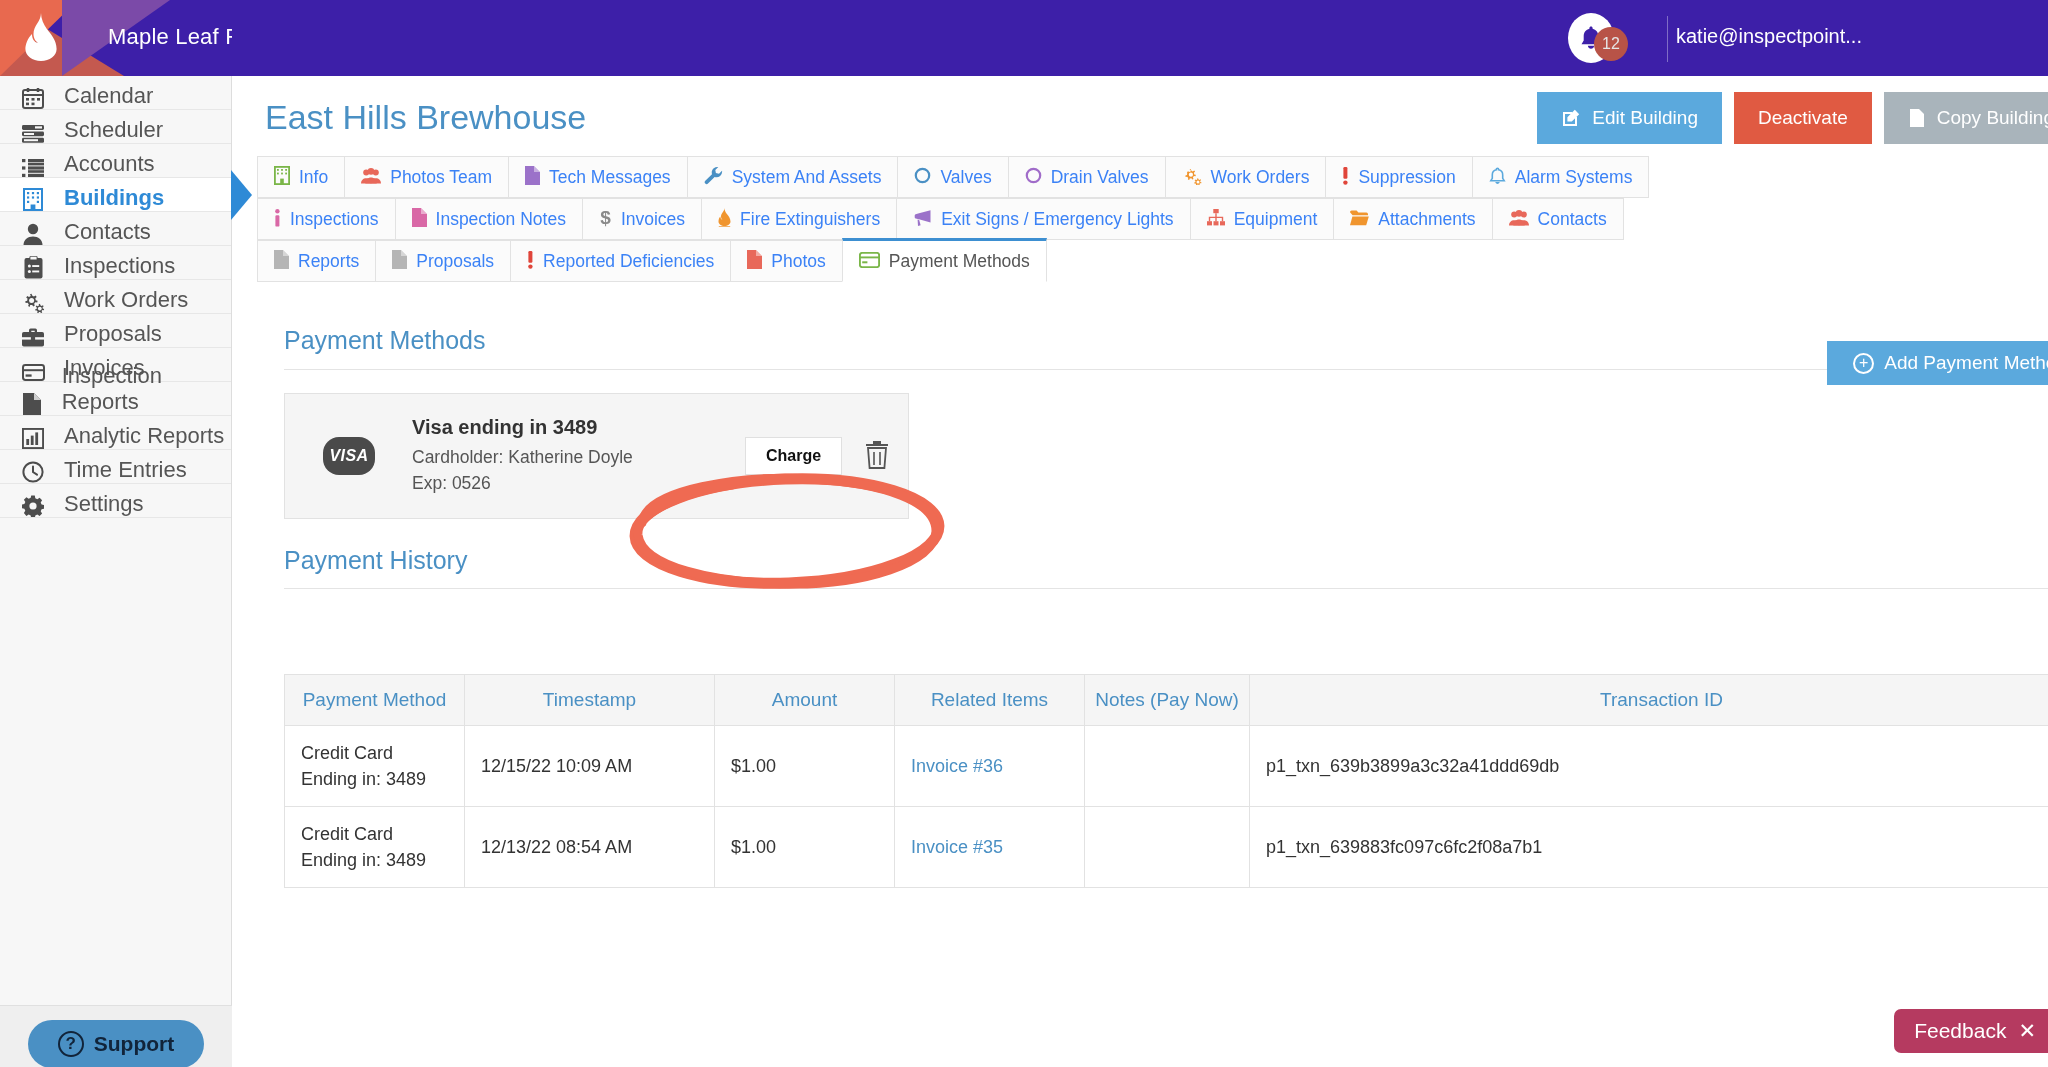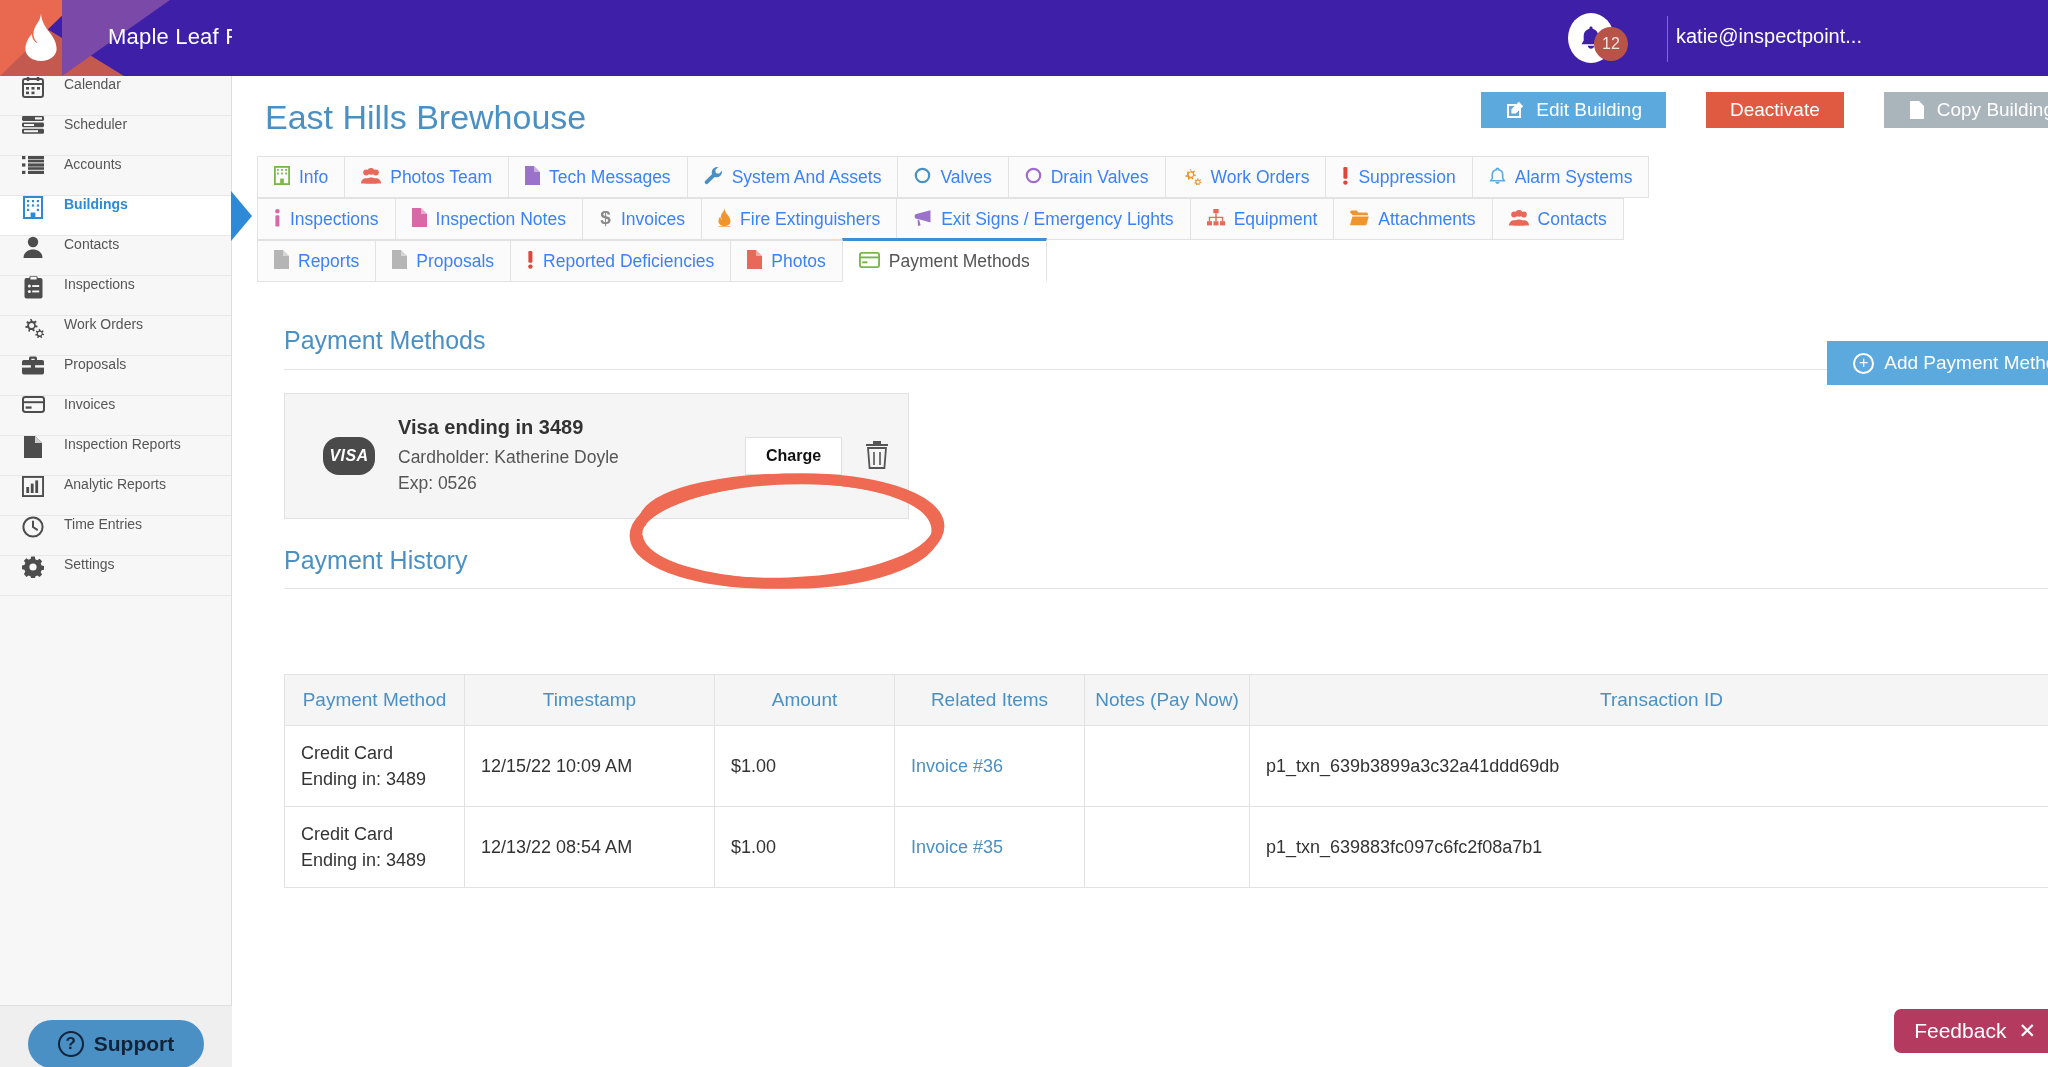--- a/index.html
+++ b/index.html
@@ -65,23 +65,23 @@
     position: absolute; right: 0px; top: 25px; width: 372px;
     color: #fff; font-size: 20px; white-space: nowrap; overflow: hidden;
   }
 
   
   .sidebar {
     position: absolute; top: 76px; left: 0; width: 232px; height: 991px;
     background: #f7f7f7; border-right: 1px solid #ddd;
   }
   .nav-item {
-    position: relative; height: 40px; display: flex; align-items: flex-start;
+    position: relative; height: 34px; display: flex; align-items: flex-end;
     padding-left: 18px; border-bottom: 1px solid #e7e7e7;
-    color: #555; font-size: 14px; background: #f7f7f7;
+    color: #555; font-size: 22px; background: #f7f7f7;
   }
   .nav-item .ni-icon {
     width: 30px; margin-right: 16px; display: flex; align-items: center;
     justify-content: center; color: #4d4d4d; font-size: 18px;
   }
   .nav-item.active { background: #fff; }
   .nav-item.active .ni-label { color: #2e8ad6; font-weight: bold; }
   .nav-item.active .ni-icon { color: #2e8ad6; }
   .active-arrow {
     position: absolute; right: -21px; top: 50%; transform: translateY(-50%);
@@ -111,23 +111,23 @@
   .content {
     position: absolute; top: 76px; left: 232px; width: 1816px; height: 991px;
     background: #fff; overflow: hidden;
   }
   .page-title {
     position: absolute; left: 33px; top: 22px;
     color: #4a90c4; font-size: 34px; font-weight: normal;
   }
   .hdr-btns { position: absolute; right: -30px; top: 16px; display: flex; gap: 12px; }
   .hbtn {
-    height: 36px; padding: 16px 24px; color: #fff; font-size: 19px;
+    height: 52px; padding: 16px 24px; color: #fff; font-size: 19px;
     display: flex; align-items: center; gap: 11px; border: none; cursor: pointer;
-    font-family: "Liberation Sans", sans-serif; white-space: nowrap; margin-left: 28px;
+    font-family: "Liberation Sans", sans-serif; white-space: nowrap;
   }
   .hbtn.blue { background: #5ba9dd; }
   .hbtn.red  { background: #e05a42; }
   .hbtn.gray { background: #a9b4bb; }
 
   
   .tabs {
     position: absolute; left: 25px; top: 80px; width: 1795px;
   }
   .tab-row { display: flex; align-items: stretch; }
@@ -169,21 +169,21 @@
     position: absolute; left: 52px; top: 317px; width: 625px; height: 126px;
     background: #f5f5f5; border: 1px solid #e2e2e2;
     display: flex; align-items: center;
   }
   .visa-logo {
     width: 52px; height: 38px; background: #4a4a4a; border-radius: 16px;
     color: #fff; font-size: 16px; font-style: italic; font-weight: bold;
     display: flex; align-items: center; justify-content: center;
     margin-left: 38px; letter-spacing: .4px;
   }
-  .pm-texts { margin-left: 23px; }
+  .pm-texts { margin-left: 37px; }
   .pm-line1 { font-size: 20px; color: #333; font-weight: bold; margin-bottom: 6px; }
   .pm-line2, .pm-line3 { font-size: 17.5px; color: #555; line-height: 1.45; }
   .pm-actions {
     position: absolute; left: 460px; top: 50%; transform: translateY(-50%);
     display: flex; align-items: center; gap: 22px;
   }
   .charge-btn {
     background: #fff; border: 1px solid #e0e0e0; color: #111;
     font-size: 16px; font-weight: bold; padding: 9px 20px; cursor: pointer;
     font-family: "Liberation Sans", sans-serif;

